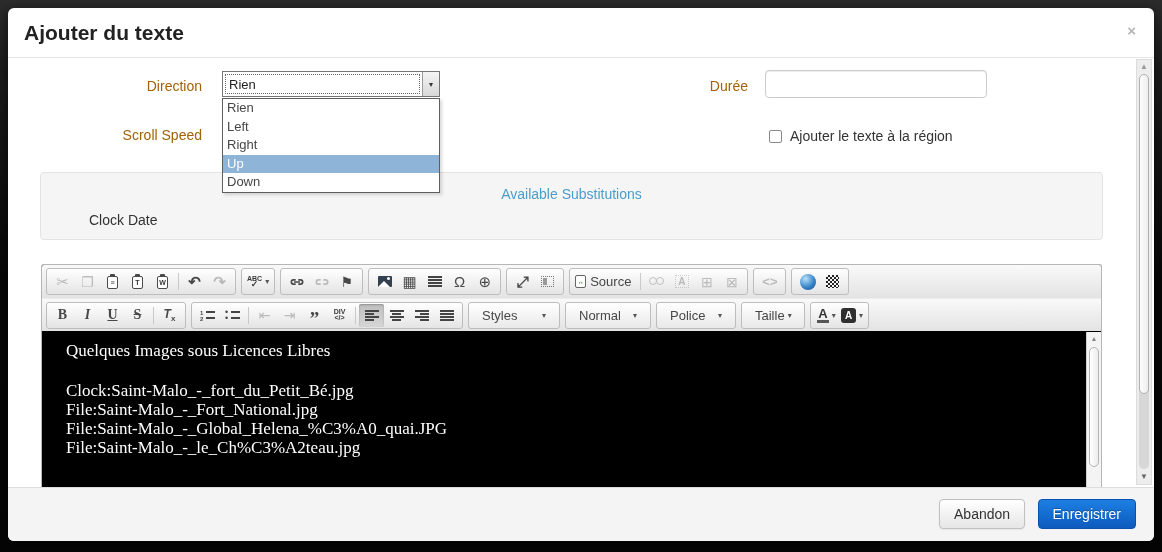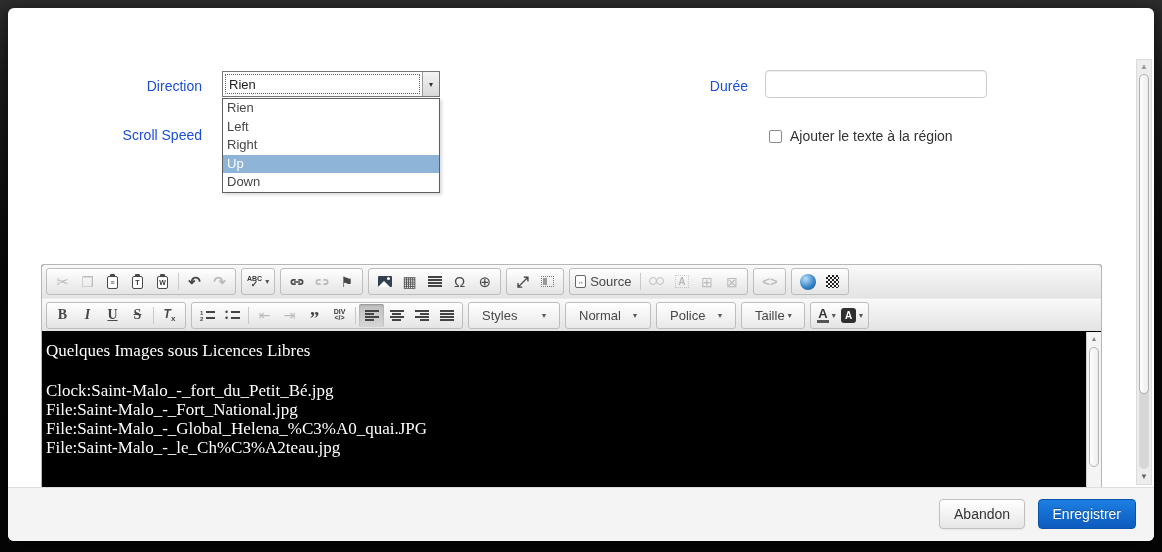--- a/index.html
+++ b/index.html
@@ -13,21 +13,21 @@
   
   .modal{position:absolute;left:8px;top:8px;width:1146px;height:533px;background:#fff;
     border-radius:6px;box-shadow:0 3px 14px rgba(0,0,0,.6);}
   .m-header{position:relative;height:50px;border-bottom:1px solid #e5e5e5;padding:13px 0 0 16px;}
   .m-title{font-size:21px;font-weight:bold;color:#222;}
   .m-close{position:absolute;right:18px;top:15px;color:#b5b5b5;font-weight:bold;font-size:15px;cursor:pointer;line-height:1;}
 
   .m-body{position:absolute;top:50px;left:0;right:0;height:429px;background:#fff;overflow:hidden;}
 
   
-  .lbl{position:absolute;font-size:14px;color:#1d4ed8;}
+  .lbl{position:absolute;font-size:14px;color:#a16207;}
   .lbl-direction{left:0;top:20px;width:194px;text-align:right;}
   .lbl-duree{left:560px;top:20px;width:180px;text-align:right;}
   .lbl-scroll{left:0;top:69px;width:194px;text-align:right;}
 
   .sel{position:absolute;left:214px;top:13px;width:218px;height:26px;border:1px solid #757575;
     background:#fff;display:flex;}
   .sel-main{flex:1;display:flex;align-items:center;padding:0 6px;font-size:13px;color:#222;
     outline:1px dotted #666;outline-offset:-3px;}
   .sel-arrow{width:17px;background:linear-gradient(#f4f4f4,#d8d8d8);border-left:1px solid #9a9a9a;
     display:flex;align-items:center;justify-content:center;font-size:8px;color:#333;cursor:pointer;}
@@ -127,21 +127,21 @@
 
   .combo{display:flex;align-items:center;justify-content:space-between;height:27px;border:1px solid #bdbdbd;
     border-radius:3px;background:linear-gradient(#fff,#e9e9e9);padding:0 13px;font-size:13px;color:#474747;cursor:pointer;}
   .cw1{width:92px;} .cw2{width:86px;} .cw3{width:80px;} .cw4{width:64px;}
 
   .ic-A{font-weight:bold;font-size:13px;border-bottom:3px solid #555;line-height:13px;padding:0 1px;color:#333;}
   .ic-Abg{width:15px;height:15px;background:#2f2f2f;color:#fff;border-radius:3px;display:flex;
     align-items:center;justify-content:center;font-size:10px;font-weight:bold;}
 
   .content{position:absolute;left:0;right:0;top:67px;bottom:0;background:#000;color:#fff;
-    font-family:"Liberation Serif",serif;font-size:17px;line-height:21px;padding:8px 4px;overflow:hidden;}
+    font-family:"Liberation Serif",serif;font-size:17px;line-height:21px;padding:8px 24px;overflow:hidden;}
   .content p{margin:0 0 20px 0;}
   .files{line-height:19px;}
 
   .e-scroll{position:absolute;top:67px;right:0;bottom:0;width:15px;background:#f4f4f4;
     border-left:1px solid #d0d0d0;cursor:pointer;}
   .e-up{height:14px;font-size:7px;color:#888;text-align:center;line-height:14px;}
   .e-thumb{position:absolute;top:15px;left:2px;width:10px;height:120px;
     background:linear-gradient(90deg,#fff,#ececec);border:1px solid #b4b4b4;border-radius:6px;}
 
   
@@ -161,20 +161,24 @@
   .btn-default{background:linear-gradient(#ffffff,#e6e6e6);border:1px solid #c0c0c0;color:#333;
     box-shadow:inset 0 1px 0 rgba(255,255,255,.3), 0 1px 2px rgba(0,0,0,.06);}
   .btn-primary{background:linear-gradient(#1d7fe3,#0d5bbd);border:1px solid #0a51ad;color:#fff;
     text-shadow:0 -1px 0 rgba(0,0,0,.25);}
 </style>
 </head>
 <body>
 
 <div class="modal">
 
+  <div class="m-header">
+    <div class="m-title">Ajouter du texte</div>
+    <span class="m-close">×</span>
+  </div>
 
   <div class="m-body">
 
     <label class="lbl lbl-direction">Direction</label>
     <div class="sel">
       <div class="sel-main">
         <span>Rien</span>
       </div>
       <div class="sel-arrow">▾</div>
     </div>
@@ -188,20 +192,24 @@
     </div>
 
     <label class="lbl lbl-duree">Durée</label>
     <input class="inp-duree" value="" style="">
 
     <label class="lbl lbl-scroll">Scroll Speed</label>
 
     <span class="cb"></span>
     <label class="cb-lbl">Ajouter le texte à la région</label>
 
+    <div class="well">
+      <a class="subs-link">Available Substitutions</a>
+      <div class="clock-lbl">Clock Date</div>
+    </div>
 
     <div class="editor">
 
       <div class="toolbar">
         <div class="grp">
           <span class="b dis g15">✂</span>
           <span class="b dis g14">❐</span>
           <span class="b">
               <span class="ic-clip">≡</span>
             </span>

